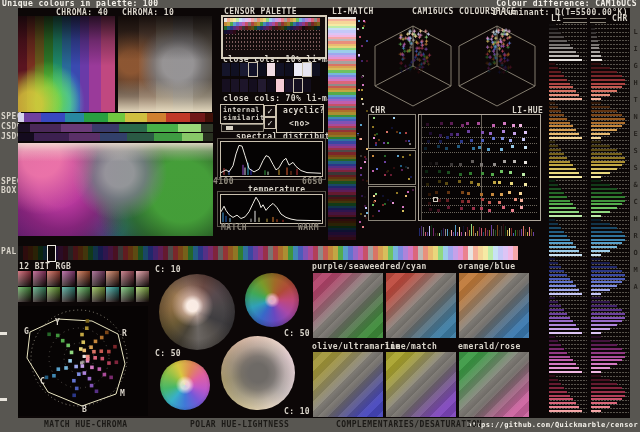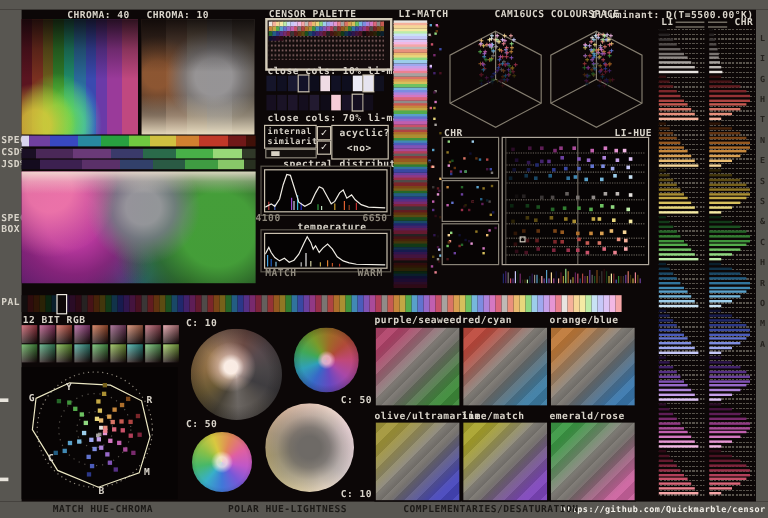--- a/index.html
+++ b/index.html
@@ -67,20 +67,22 @@
 </head>
 <body>
 
 <div id="screen">
 
   <div class="bar" style="left:0;top:0;width:640px;height:8px;"></div>
   <div class="bar" style="left:0;top:8px;width:18px;height:410px;"></div>
   <div class="bar" style="left:630px;top:8px;width:10px;height:410px;"></div>
   <div class="bar" style="left:0;top:418px;width:640px;height:14px;"></div>
 
+  <div class="lab" style="left:2px;top:0;color:#f4f1ea;">Unique colours in palette: 100</div>
+  <div class="lab" style="right:3px;top:0;color:#f4f1ea;">Colour difference: CAM16UCS</div>
   <div class="lab" style="right:12px;top:9px;">Illuminant: D(T=5500.00°K)</div>
 
   <div class="lab" style="left:56px;top:9px;">CHROMA: 40</div>
   <div class="lab" style="left:122px;top:9px;">CHROMA: 10</div>
   <div class="lab" style="left:224px;top:8px;">CENSOR PALETTE</div>
   <div class="lab" style="left:332px;top:8px;">LI-MATCH</div>
   <div class="lab" style="left:412px;top:8px;">CAM16UCS COLOURSPACE</div>
   <div class="lab" style="left:551px;top:15px;">LI</div>
   <div class="lab" style="left:612px;top:15px;">CHR</div>
   <div class="abs" style="left:563px;top:18px;width:24px;height:3px;border-top:1px solid #8a8478;border-bottom:1px solid #8a8478;"></div>

